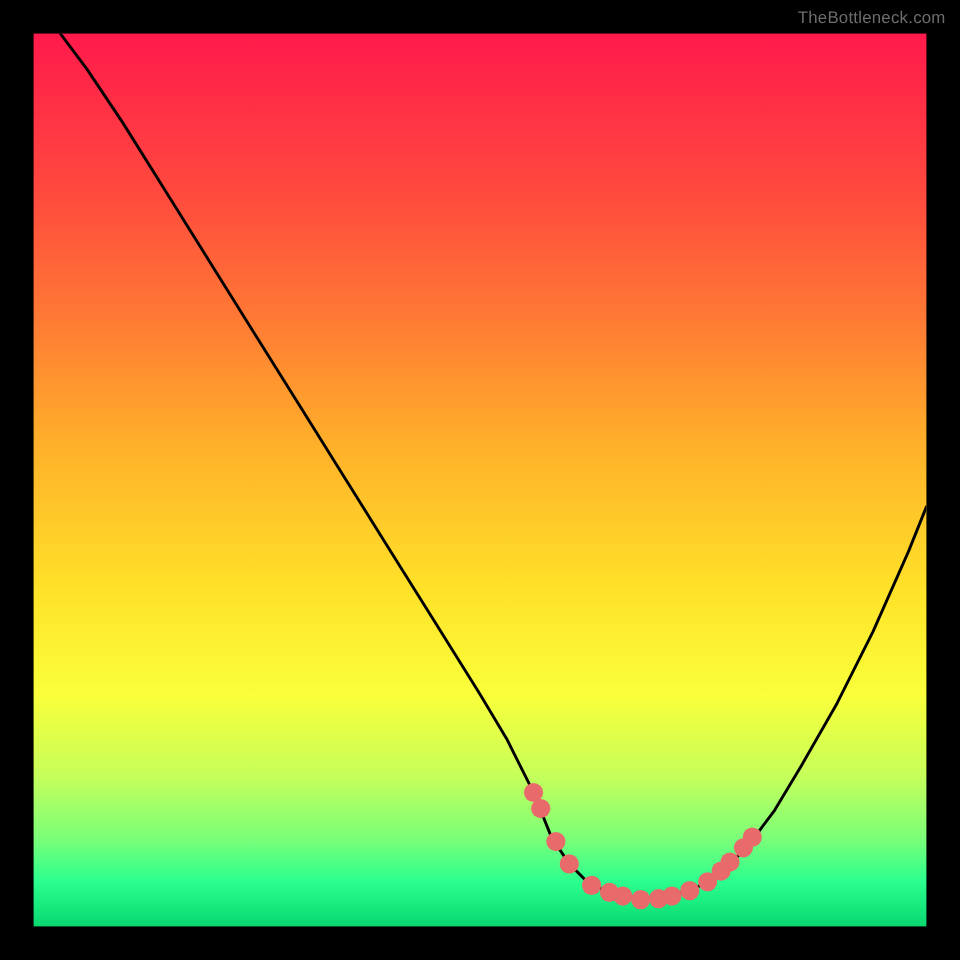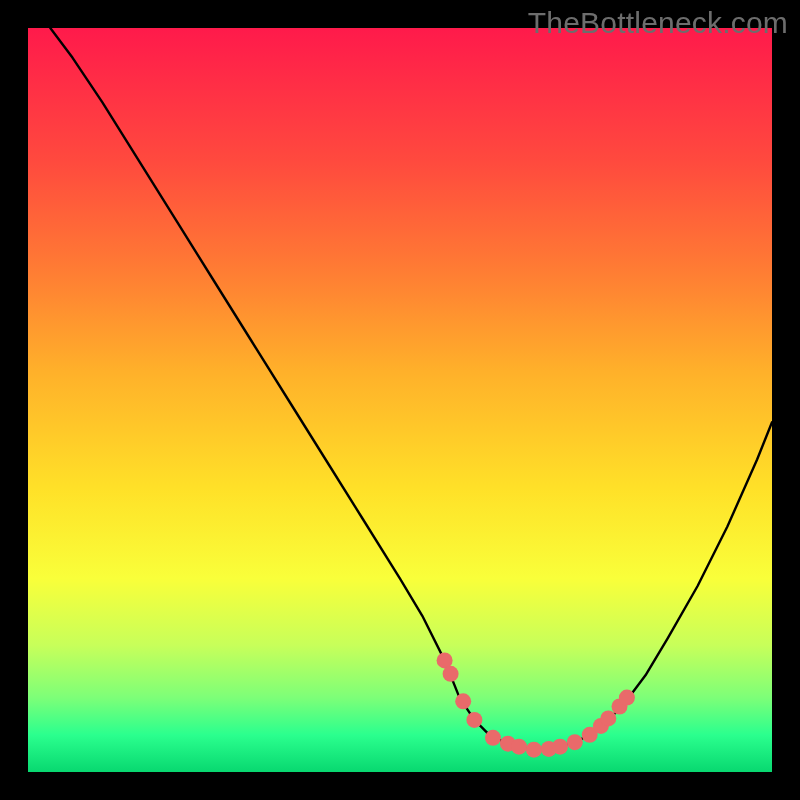--- a/index.html
+++ b/index.html
@@ -34,21 +34,21 @@
       #c7ff5a 83%,
       #7dff78 90%,
       #2bff8e 95%,
       #08d870 100%);
   }
   .watermark {
     position: absolute;
     top: 6px;
     right: 12px;
     font-family: Arial, Helvetica, sans-serif;
-    font-size: 30px;
+    font-size: 14px;
     color: #6d6d6d;
     letter-spacing: 0.2px;
     user-select: none;
   }
   svg.curve {
     position: absolute;
     left: 0;
     top: 0;
     width: 744px;
     height: 744px;

